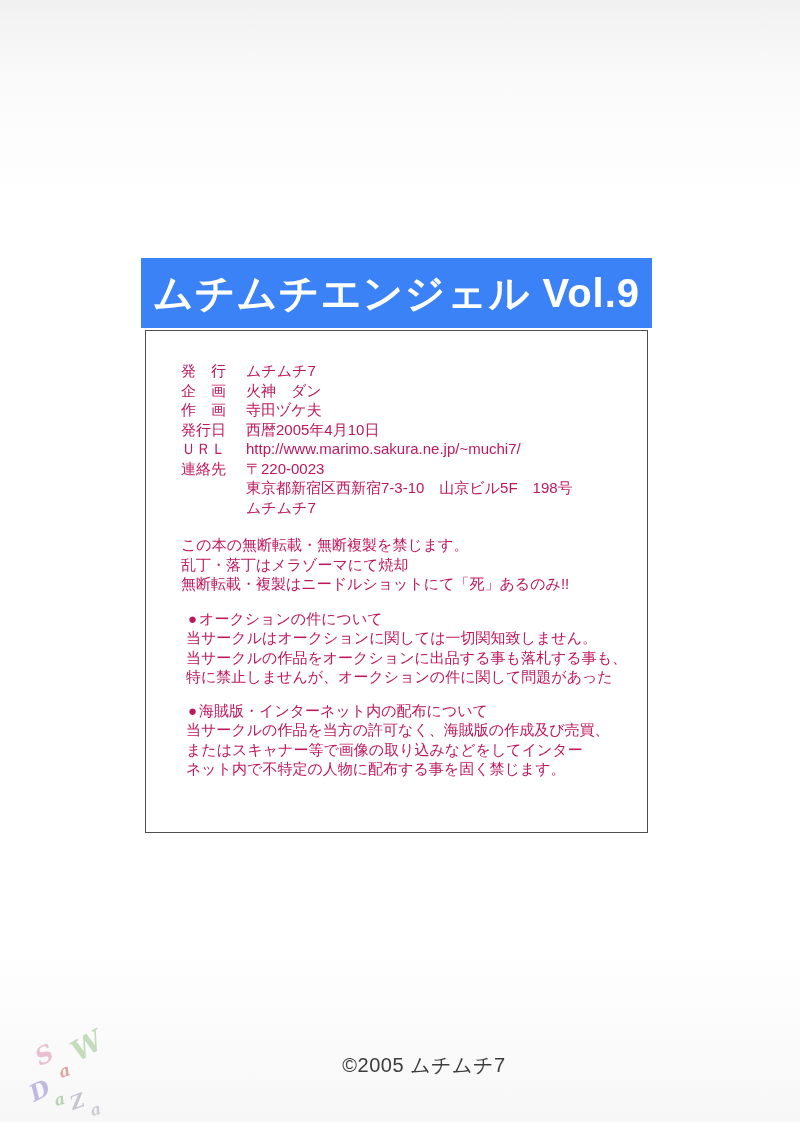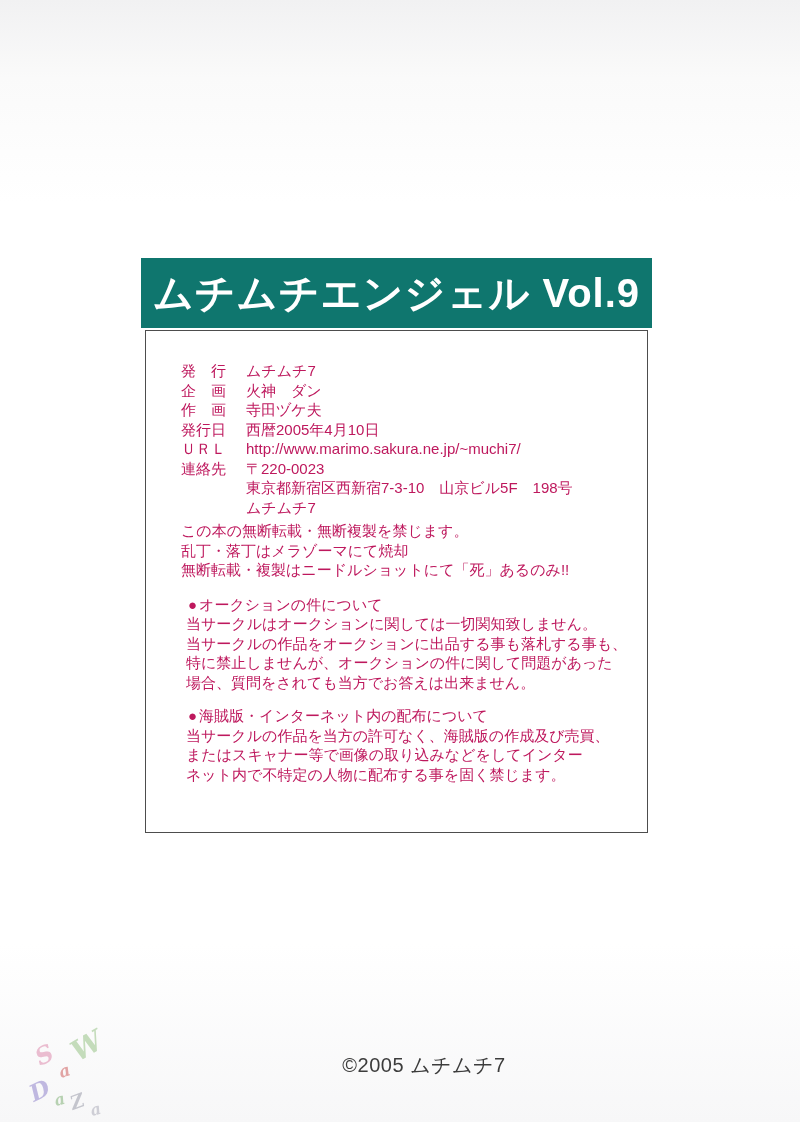--- a/index.html
+++ b/index.html
@@ -16,21 +16,21 @@
     color: #1e1e1e;
   }
 
   
   .banner {
     position: absolute;
     left: 141px;
     top: 258px;
     width: 511px;
     height: 70px;
-    background: #0f766e;
+    background: #3b82f6;
     color: #ffffff;
     display: flex;
     align-items: center;
     justify-content: center;
     font-size: 40px;
     font-weight: bold;
     letter-spacing: 1px;
     white-space: nowrap;
   }
 
@@ -56,21 +56,21 @@
     flex: 0 0 65px;
     white-space: pre;
   }
   .info-value { white-space: nowrap; }
 
   .addr-block { margin-left: 100px; }
   .addr-line { white-space: nowrap; }
 
   .notice-block {
     margin-left: 35px;
-    margin-top: 4px;
+    margin-top: 18px;
   }
   .notice-line { white-space: nowrap; }
 
   .section {
     margin-left: 22px;
   }
   .section-auction { margin-top: 15px; }
   .section-piracy  { margin-top: 14px; }
   .section-title { white-space: nowrap; margin-left: 20px; }
   .bullet {
@@ -158,21 +158,20 @@
     <div class="notice-line">無断転載・複製はニードルショットにて「死」あるのみ!!</div>
   </div>
 
   <div class="section section-auction">
     <div class="section-title">
       <span class="bullet">●</span><span>オークションの件について</span>
     </div>
     <div class="section-line">当サークルはオークションに関しては一切関知致しません。</div>
     <div class="section-line">当サークルの作品をオークションに出品する事も落札する事も、</div>
     <div class="section-line">特に禁止しませんが、オークションの件に関して問題があった</div>
-    <div class="section-line">場合、質問をされても当方でお答えは出来ません。</div>
   </div>
 
   <div class="section section-piracy">
     <div class="section-title">
       <span class="bullet">●</span><span>海賊版・インターネット内の配布について</span>
     </div>
     <div class="section-line">当サークルの作品を当方の許可なく、海賊版の作成及び売買、</div>
     <div class="section-line">またはスキャナー等で画像の取り込みなどをしてインター</div>
     <div class="section-line">ネット内で不特定の人物に配布する事を固く禁じます。</div>
   </div>

